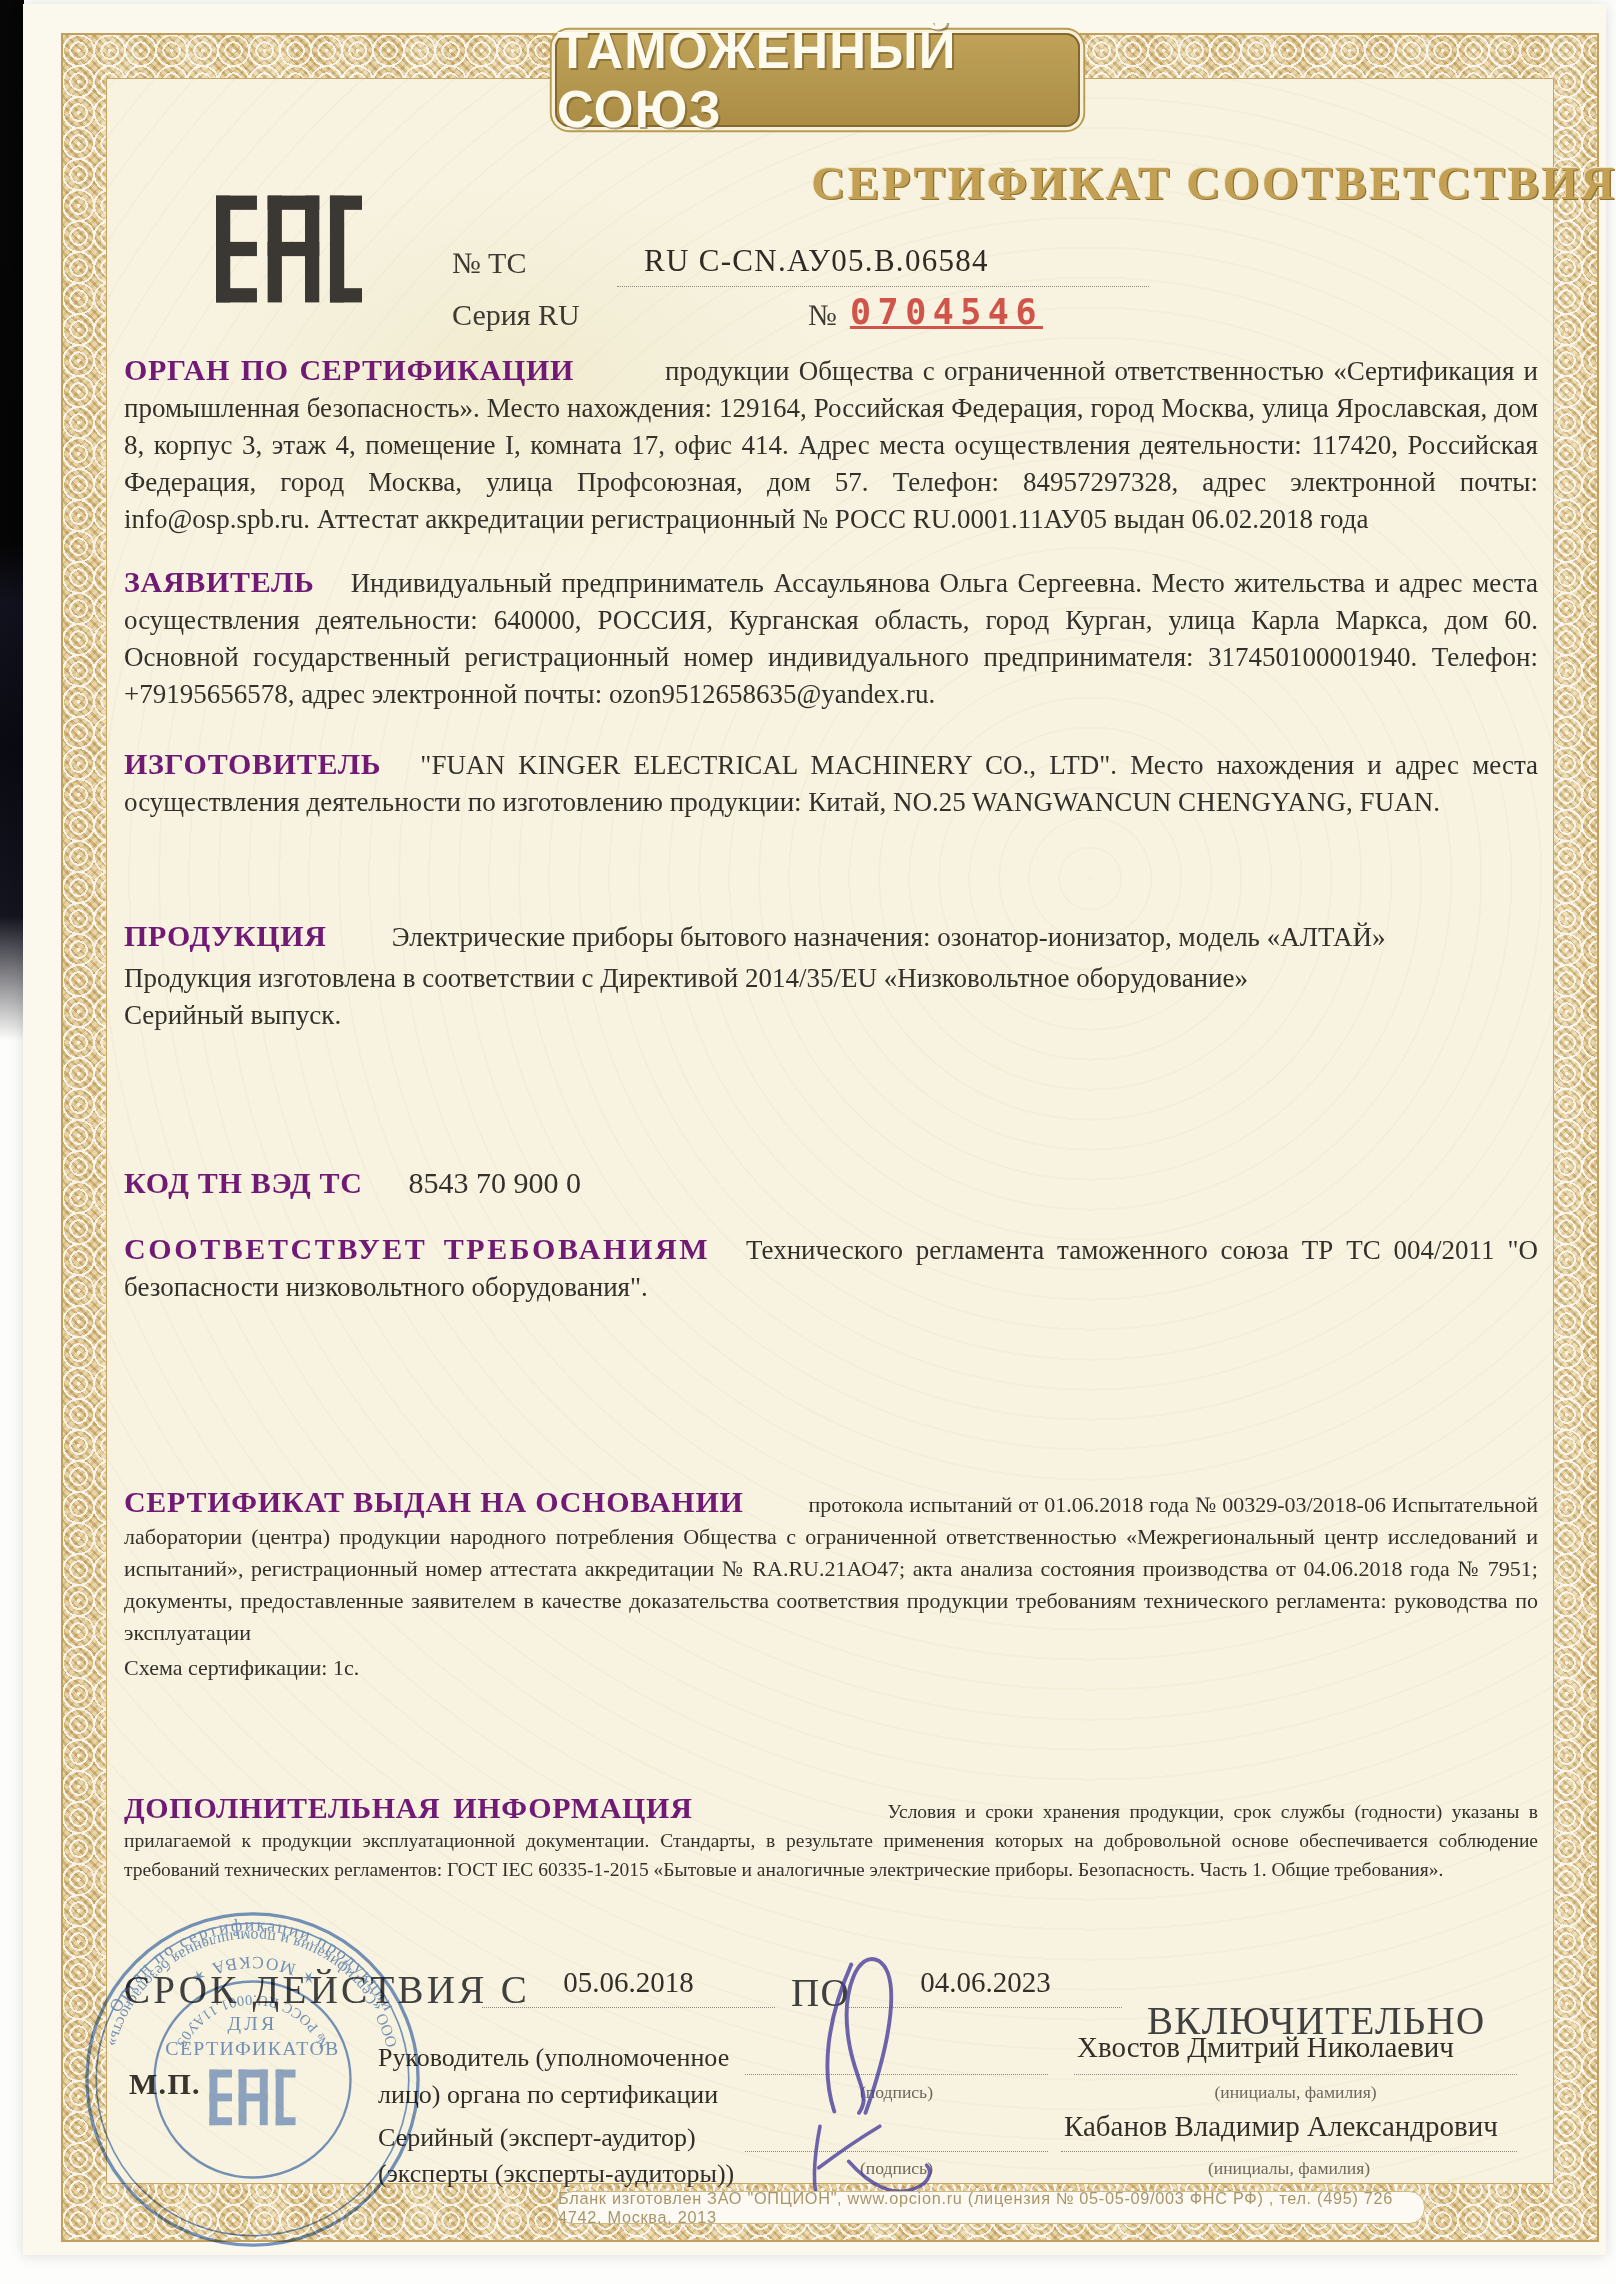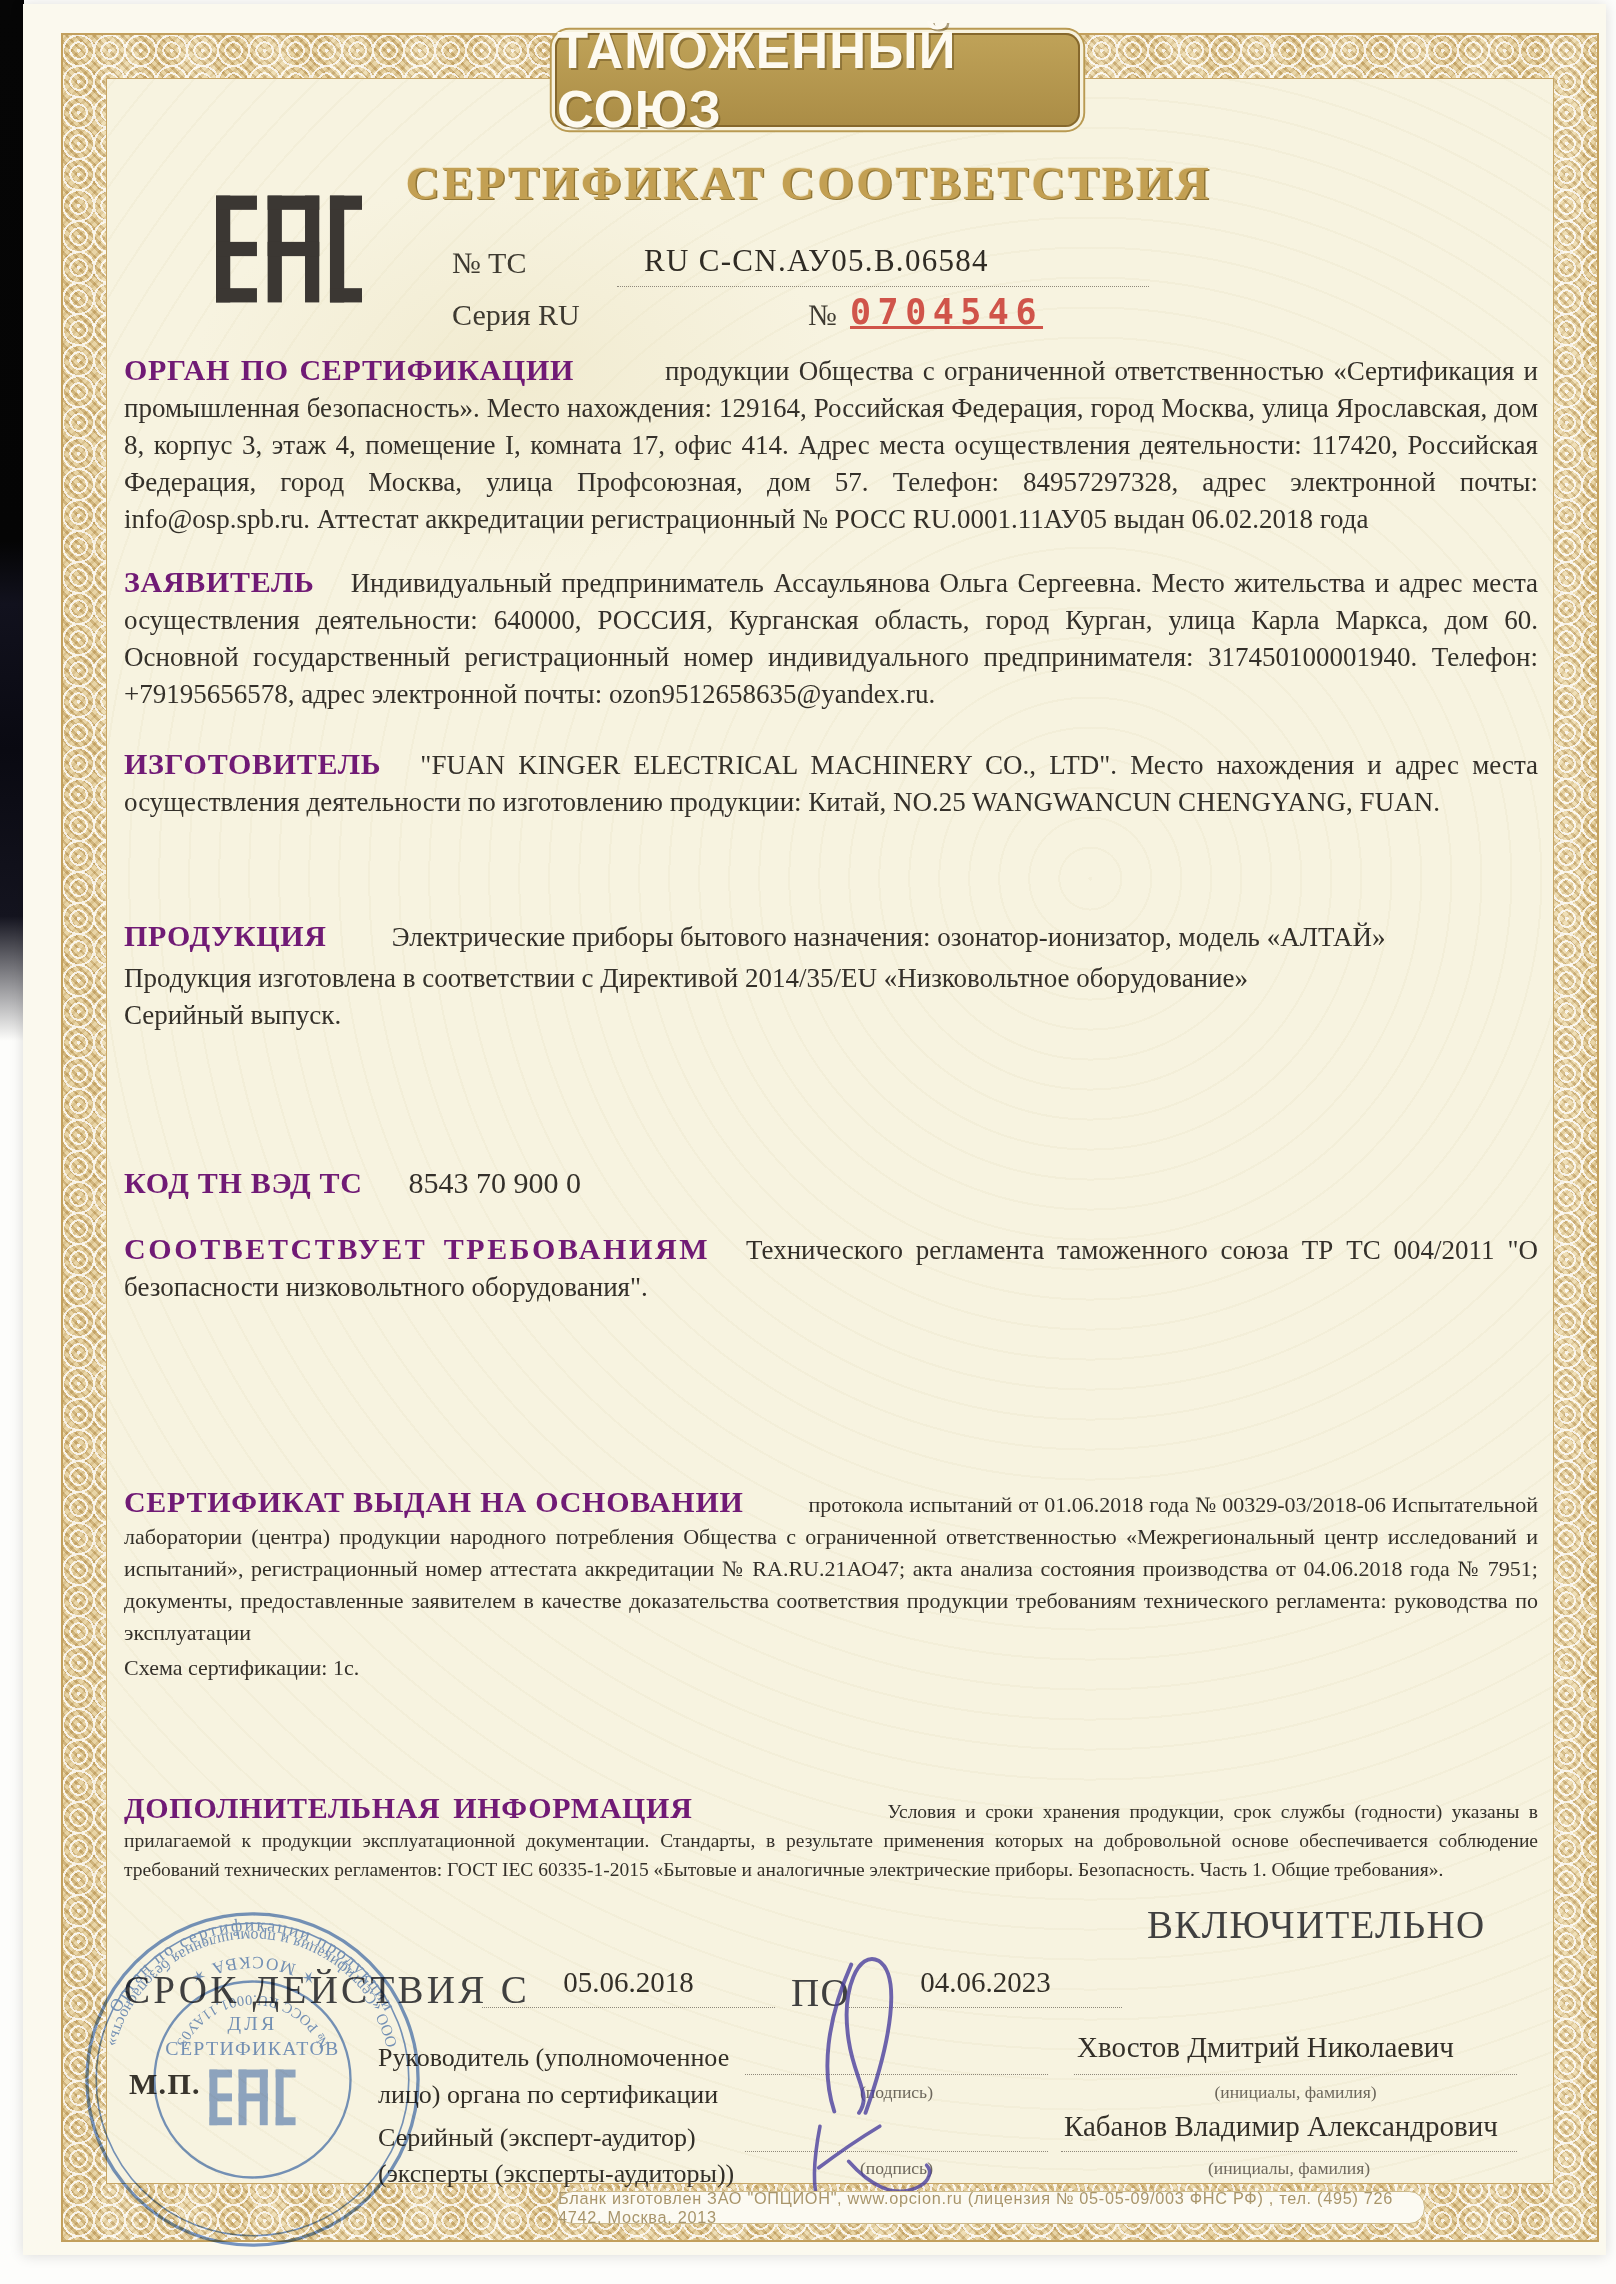--- a/index.html
+++ b/index.html
@@ -24,21 +24,21 @@
     background-color:#f7f3e0;
     background-image:
       radial-gradient(ellipse 456px 273px at 28% 14%, rgba(235,227,192,.5), rgba(235,227,192,0) 70%),
       repeating-radial-gradient(circle at 68% 38%, rgba(206,195,150,.10) 0 2px, rgba(206,195,150,0) 2px 30px);}
   
   .banner{left:555px;top:33px;width:521px;height:90px;border:2.6px solid #86682c;border-radius:14.3px;
     background:linear-gradient(180deg,#bfa258,#ab8d46);
     box-shadow:0 0 0 3.3px #f7f2de,0 0 0 5.2px #b99a52;display:flex;align-items:center;justify-content:center;}
   .banner span{font-family:"Liberation Sans",sans-serif;font-weight:bold;font-size:51px;letter-spacing:1.3px;
     color:#fdfaf0;text-shadow:2px 2px 0 rgba(110,86,34,.55);}
-  .doc-title{left:0;width:1617px;top:156px;text-align:center;font-weight:bold;font-size:47px;letter-spacing:2.6px;
+  .doc-title{left:0;width:1617px;top:156px;text-align:right;font-weight:bold;font-size:47px;letter-spacing:2.6px;
     color:#c3a053;text-shadow:1.3px 1.3px 0 #8f7435,-0.7px -0.7px 0 #ece0bd;}
   .label-lg{font-size:30px;color:#3e3a31;}
   .value-lg{font-size:31px;letter-spacing:1.3px;color:#2f2b24;}
   .serial{font-family:"DejaVu Sans Mono",monospace;font-weight:bold;font-size:35px;letter-spacing:6.5px;color:#d0544a;}
   .rule-dot{border-bottom:1.3px dotted #8f897b;height:0;}
   
   .sec{left:124px;width:1414px;text-align:justify;}
   .sh{font-weight:bold;font-size:30px;letter-spacing:0.7px;color:#701a75;}
   .sb{font-size:27px;line-height:37px;color:#34302a;}
   .sb-sm{font-size:22px;line-height:32px;color:#34302a;}
@@ -136,21 +136,21 @@
   <div class="abs sec" style="top:1791px;">
     <span class="sh" style="margin-right:195px;">ДОПОЛНИТЕЛЬНАЯ ИНФОРМАЦИЯ</span><span class="sb-xs">Условия и сроки хранения продукции, срок службы (годности) указаны в прилагаемой к продукции эксплуатационной документации. Стандарты, в результате применения которых на добровольной основе обеспечивается соблюдение требований технических регламентов: ГОСТ IEC 60335-1-2015 «Бытовые и аналогичные электрические приборы. Безопасность. Часть 1. Общие требования».</span>
   </div>
 
   <div class="abs validity-label" style="left:124px;top:1967px;">СРОК ДЕЙСТВИЯ С</div>
   <div class="abs date" style="left:482px;top:1966px;width:293px;">05.06.2018</div>
   <div class="abs rule-dot" style="left:482px;top:2007px;width:293px;"></div>
   <div class="abs validity-label" style="left:791px;top:1970px;letter-spacing:1.3px;">ПО</div>
   <div class="abs date" style="left:849px;top:1966px;width:273px;">04.06.2023</div>
   <div class="abs rule-dot" style="left:849px;top:2007px;width:273px;"></div>
-  <div class="abs validity-label" style="left:1147px;top:1902px;letter-spacing:1.3px;">ВКЛЮЧИТЕЛЬНО</div>
+  <div class="abs validity-label" style="left:1147px;top:1998px;letter-spacing:1.3px;">ВКЛЮЧИТЕЛЬНО</div>
 
   <div class="abs" style="left:129px;top:2067px;font-weight:bold;font-size:30px;letter-spacing:1.3px;">М.П.</div>
 
   <div class="abs role" style="left:378px;top:2041px;">Руководитель (уполномоченное</div>
   <div class="abs role" style="left:378px;top:2078px;">лицо) органа по сертификации</div>
   <div class="abs rule-dot" style="left:745px;top:2074px;width:303px;"></div>
   <div class="abs cap" style="left:745px;top:2082px;width:303px;">(подпись)</div>
   <div class="abs name" style="left:1077px;top:2031px;">Хвостов Дмитрий Николаевич</div>
   <div class="abs rule-dot" style="left:1074px;top:2074px;width:443px;"></div>
   <div class="abs cap" style="left:1074px;top:2082px;width:443px;">(инициалы, фамилия)</div>

